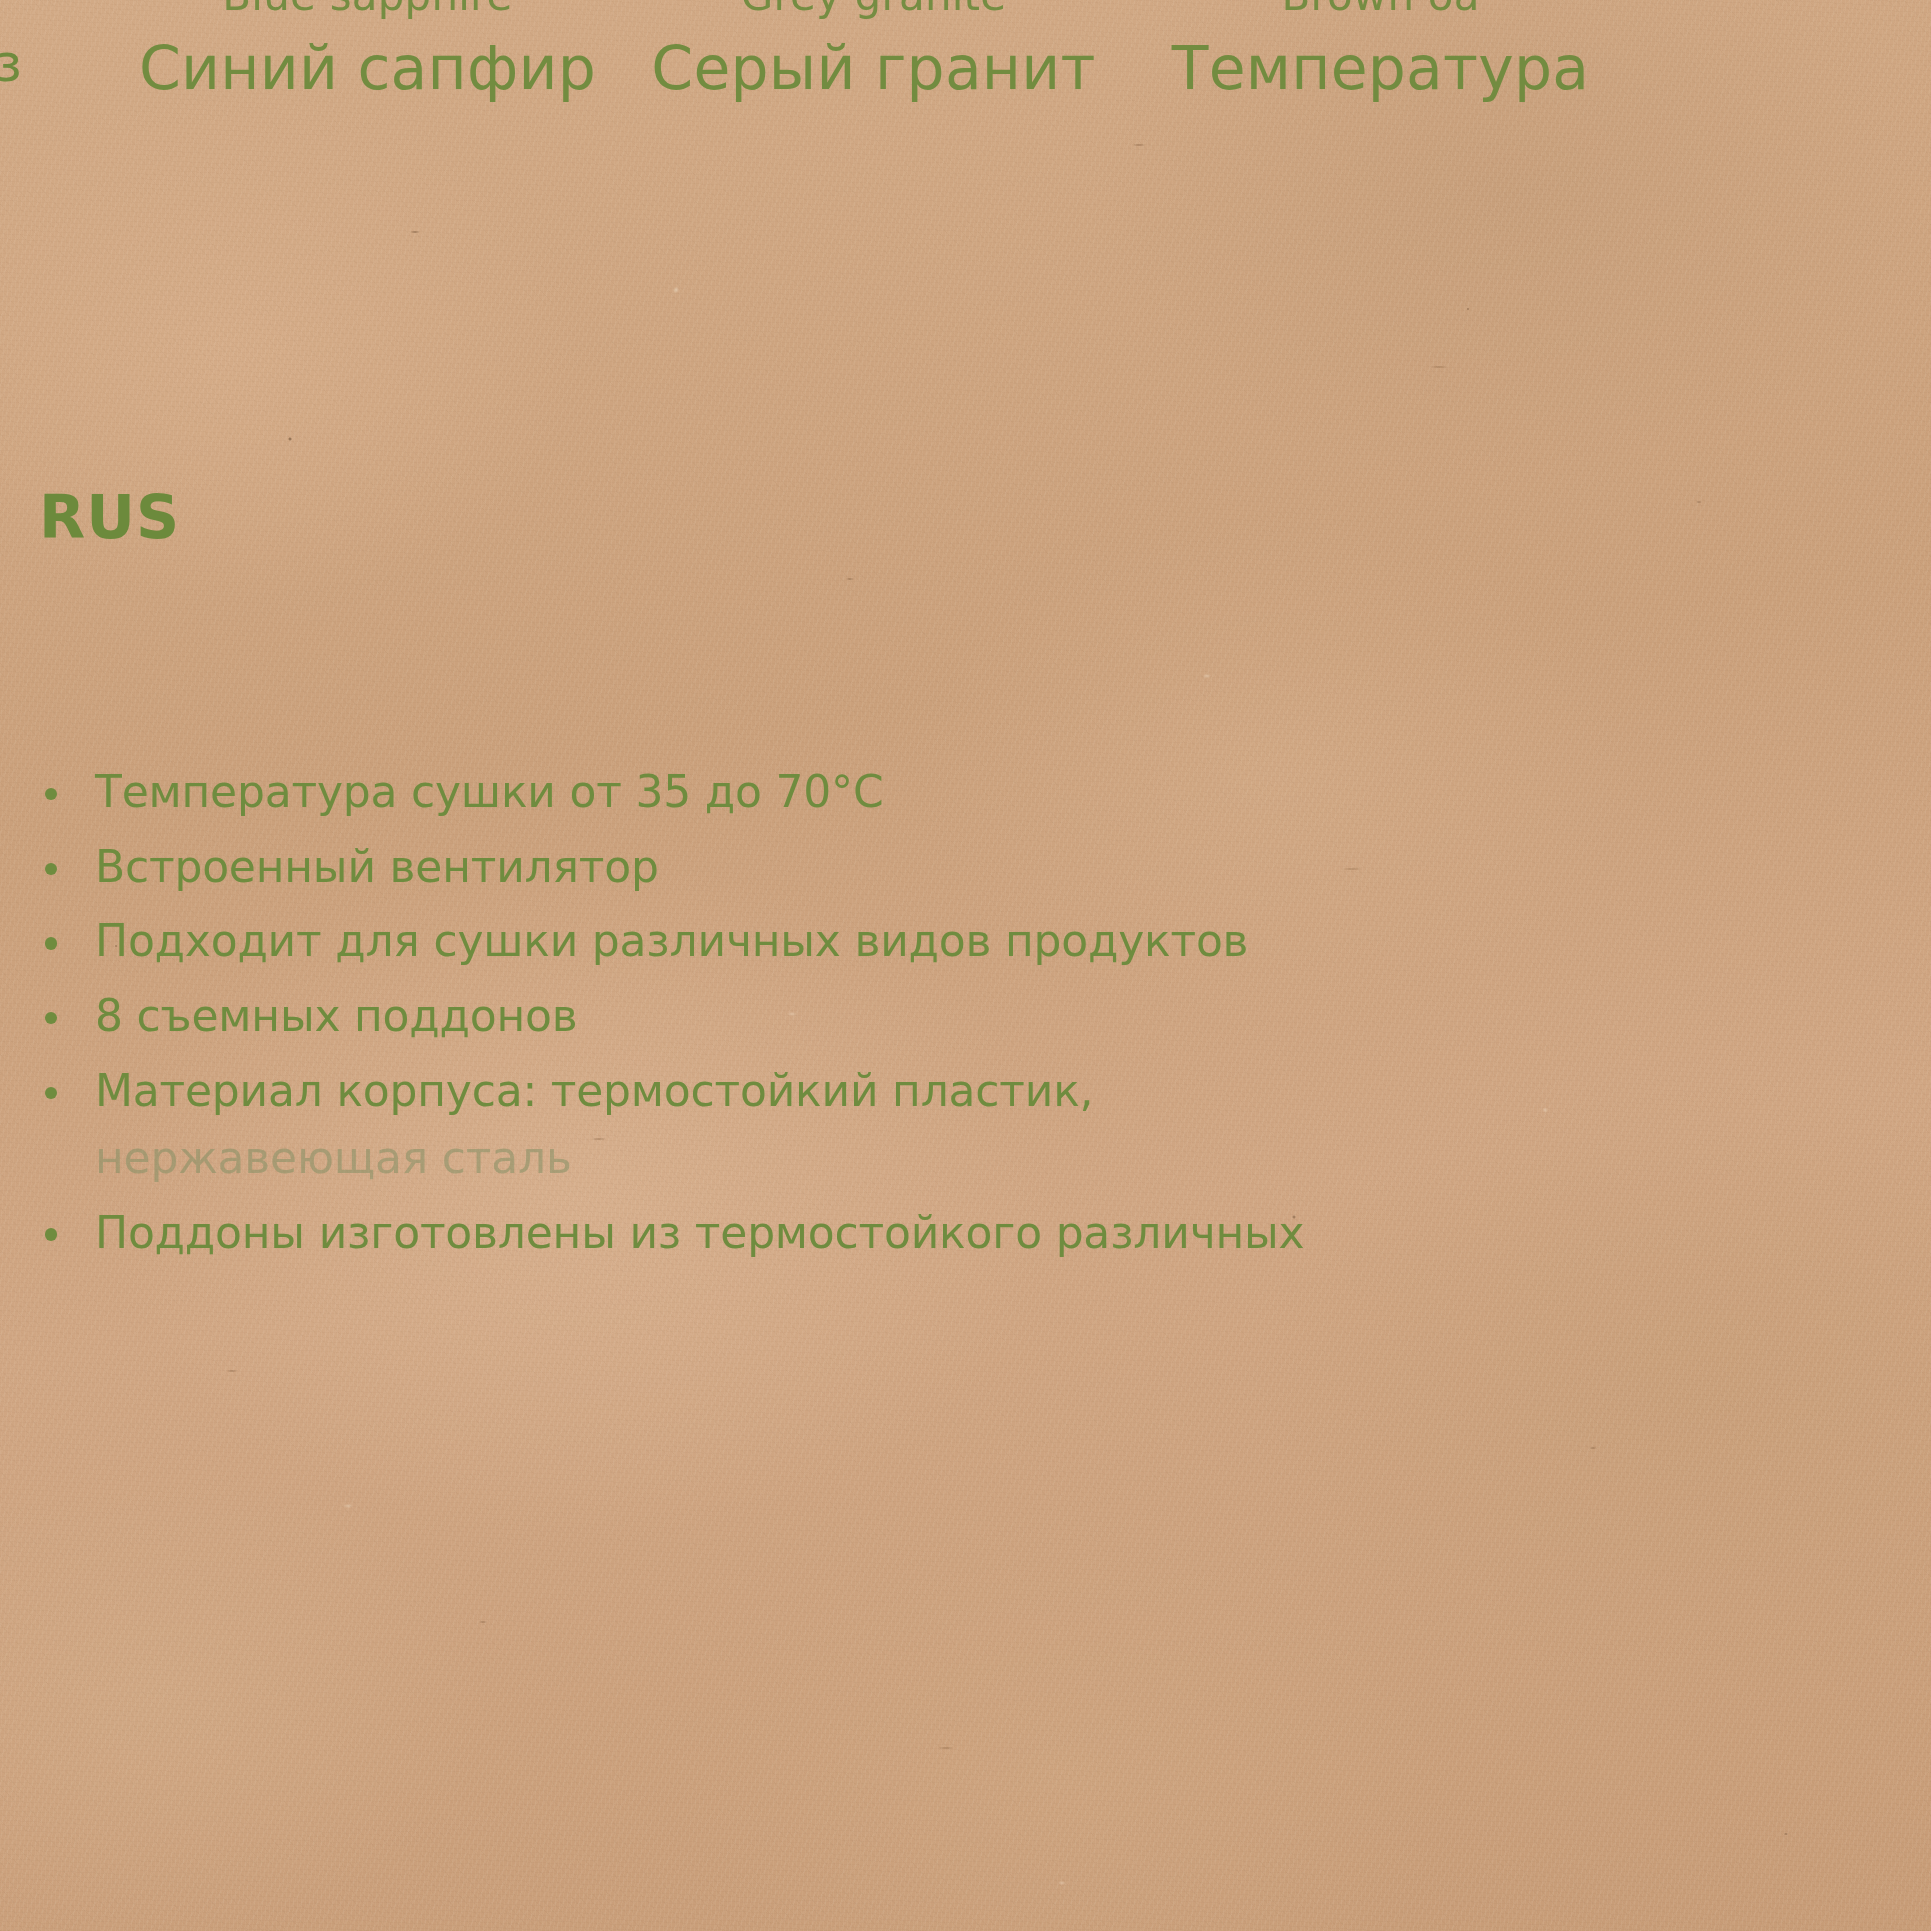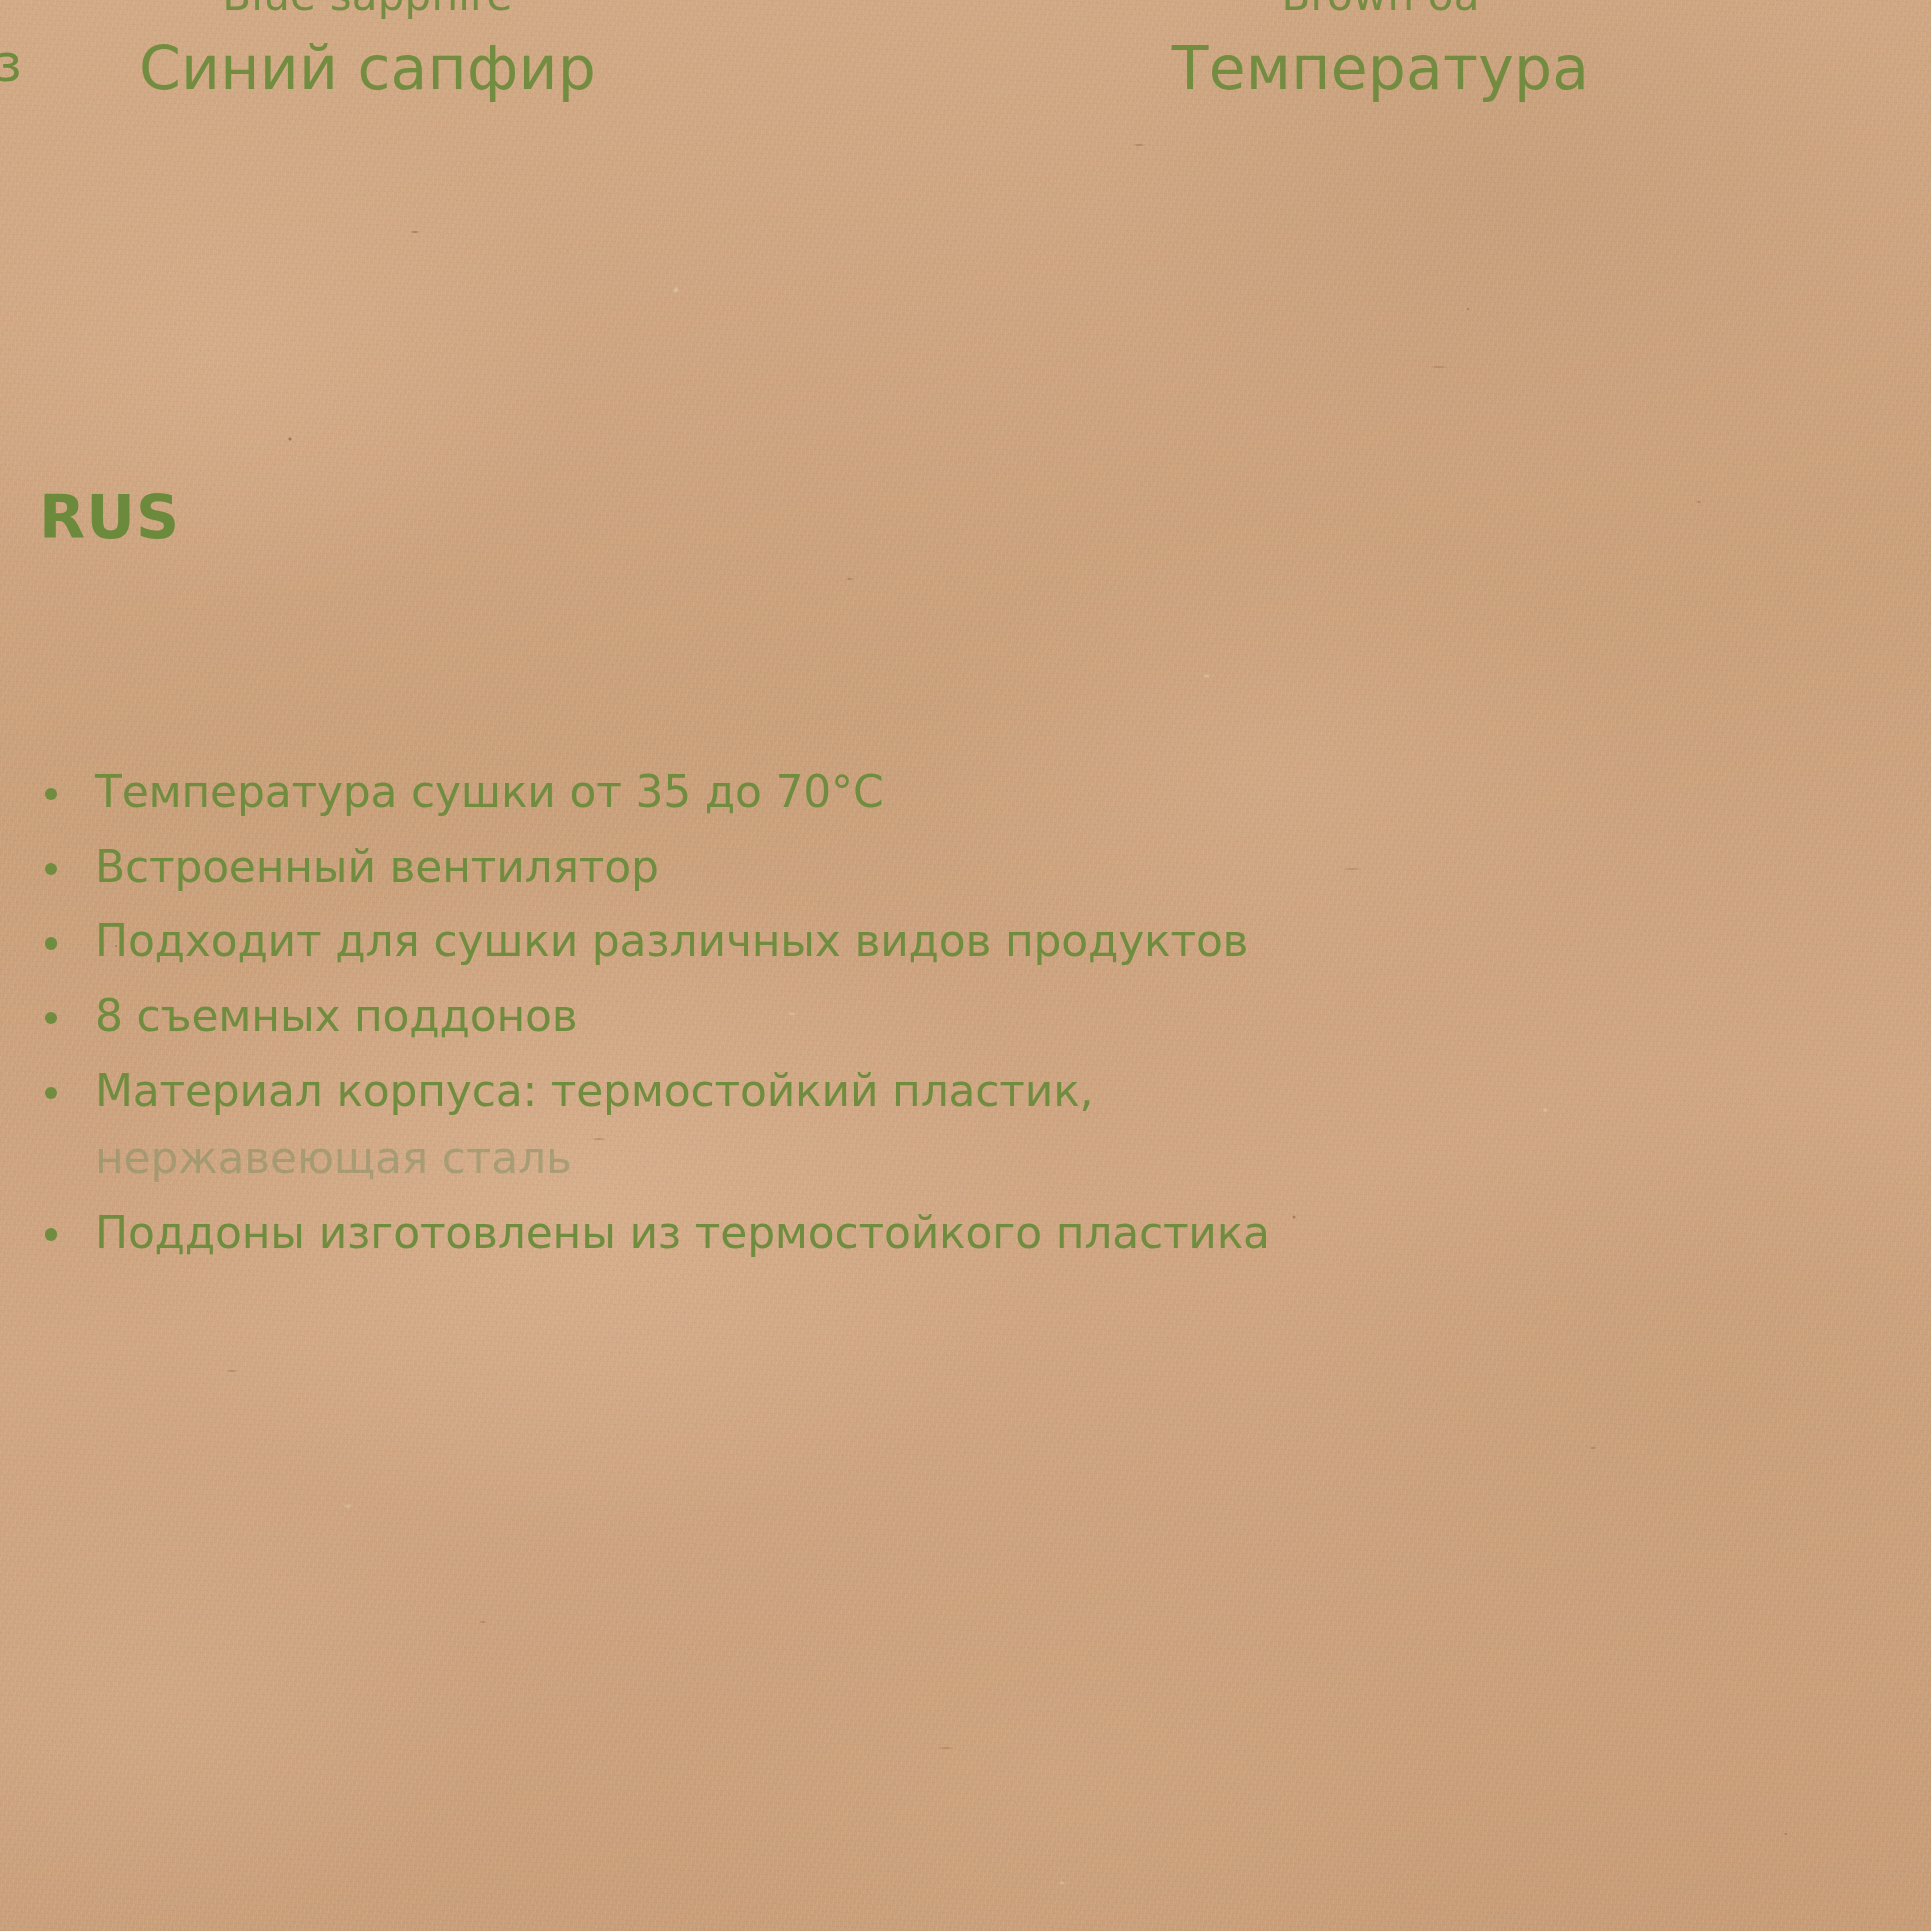--- a/index.html
+++ b/index.html
@@ -206,20 +206,24 @@
 
     <div class="colour-row">
 
       <span class="colour-partial-left">з</span>
 
       <div class="colour-col" style="left: 126px; width: 483px;">
         <span class="colour-en">Blue sapphire</span>
         <span class="colour-ru">Синий сапфир</span>
       </div>
 
+      <div class="colour-col" style="left: 632px; width: 483px;">
+        <span class="colour-en">Grey granite</span>
+        <span class="colour-ru">Серый гранит</span>
+      </div>
 
       <div class="colour-col" style="left: 1139px; width: 483px;">
         <span class="colour-en">Brown oa</span>
         <span class="colour-ru">Температура</span>
       </div>
 
     </div>
 
     <div class="lang-heading">RUS</div>
 
@@ -246,21 +250,21 @@
       </li>
 
       <li class="spec-item">
         <span class="spec-bullet"></span>
         <span class="spec-text">Материал корпуса: термостойкий пластик,</span>
         <span class="spec-subline">нержавеющая сталь</span>
       </li>
 
       <li class="spec-item">
         <span class="spec-bullet"></span>
-        <span class="spec-text">Поддоны изготовлены из термостойкого пластика</span>
+        <span class="spec-text">Поддоны изготовлены из термостойкого различных</span>
       </li>
 
 
     </ul>
 
   </div>
 </div>
 
 
 </body></html>

